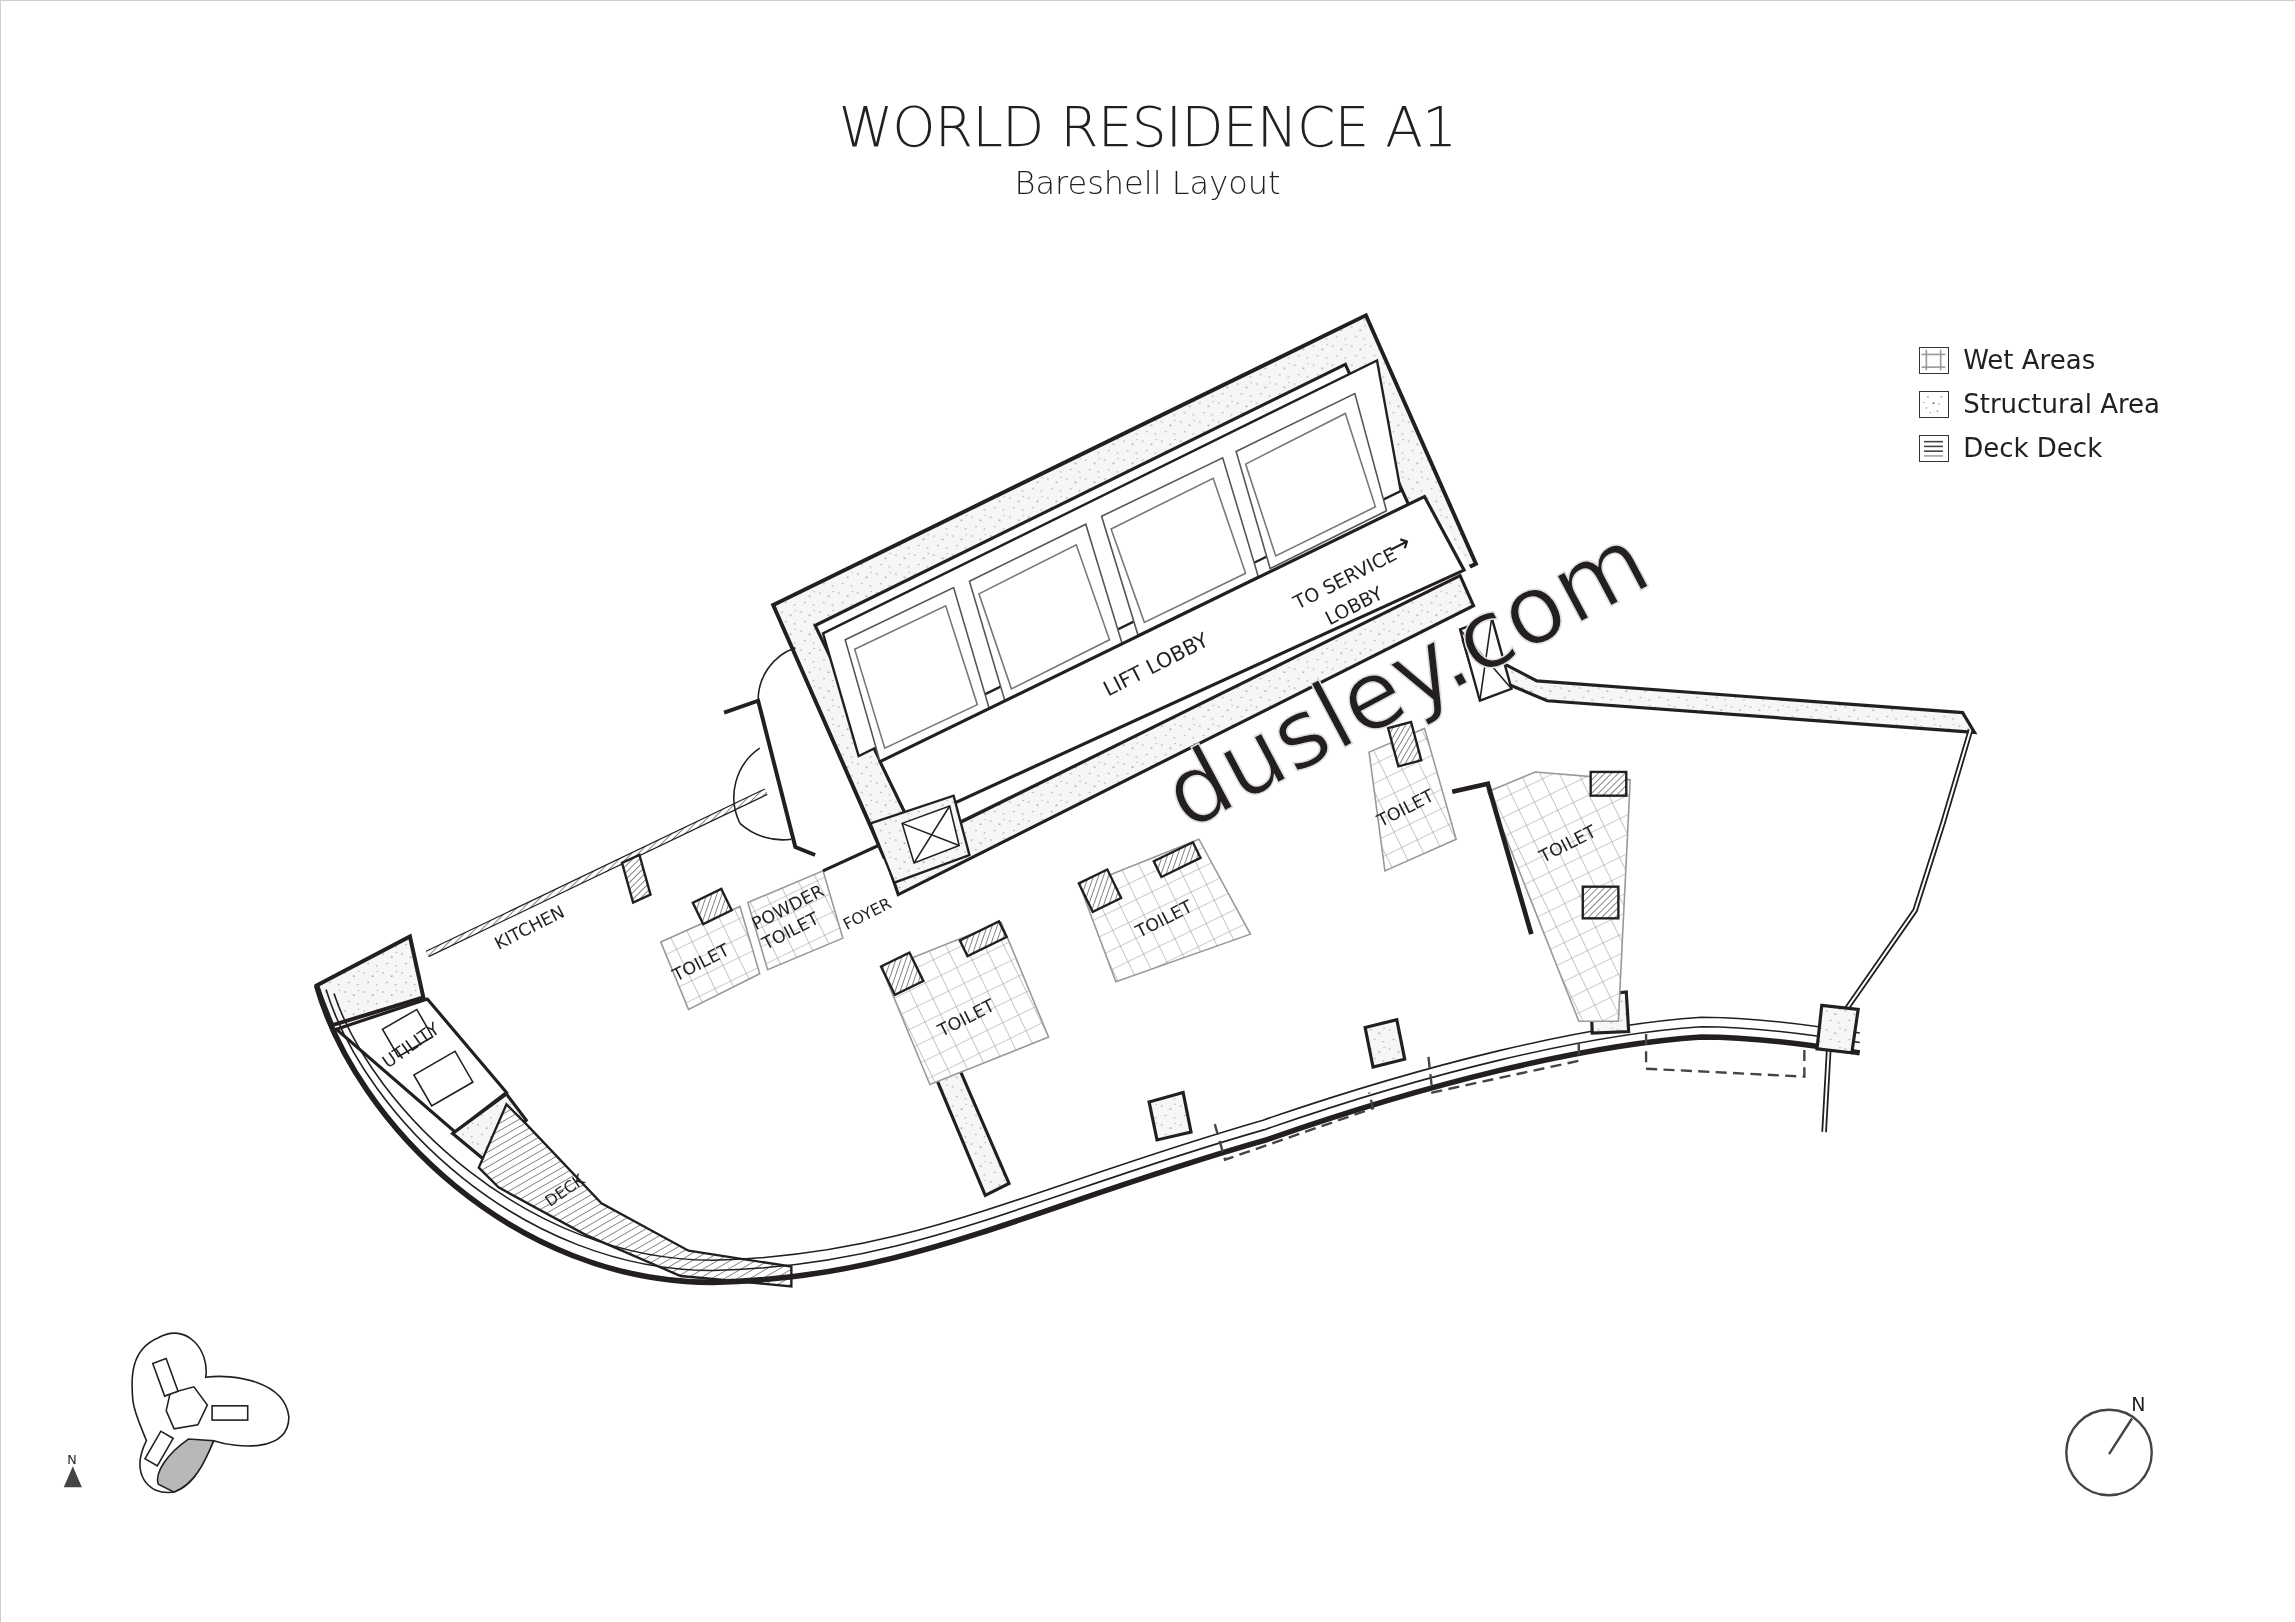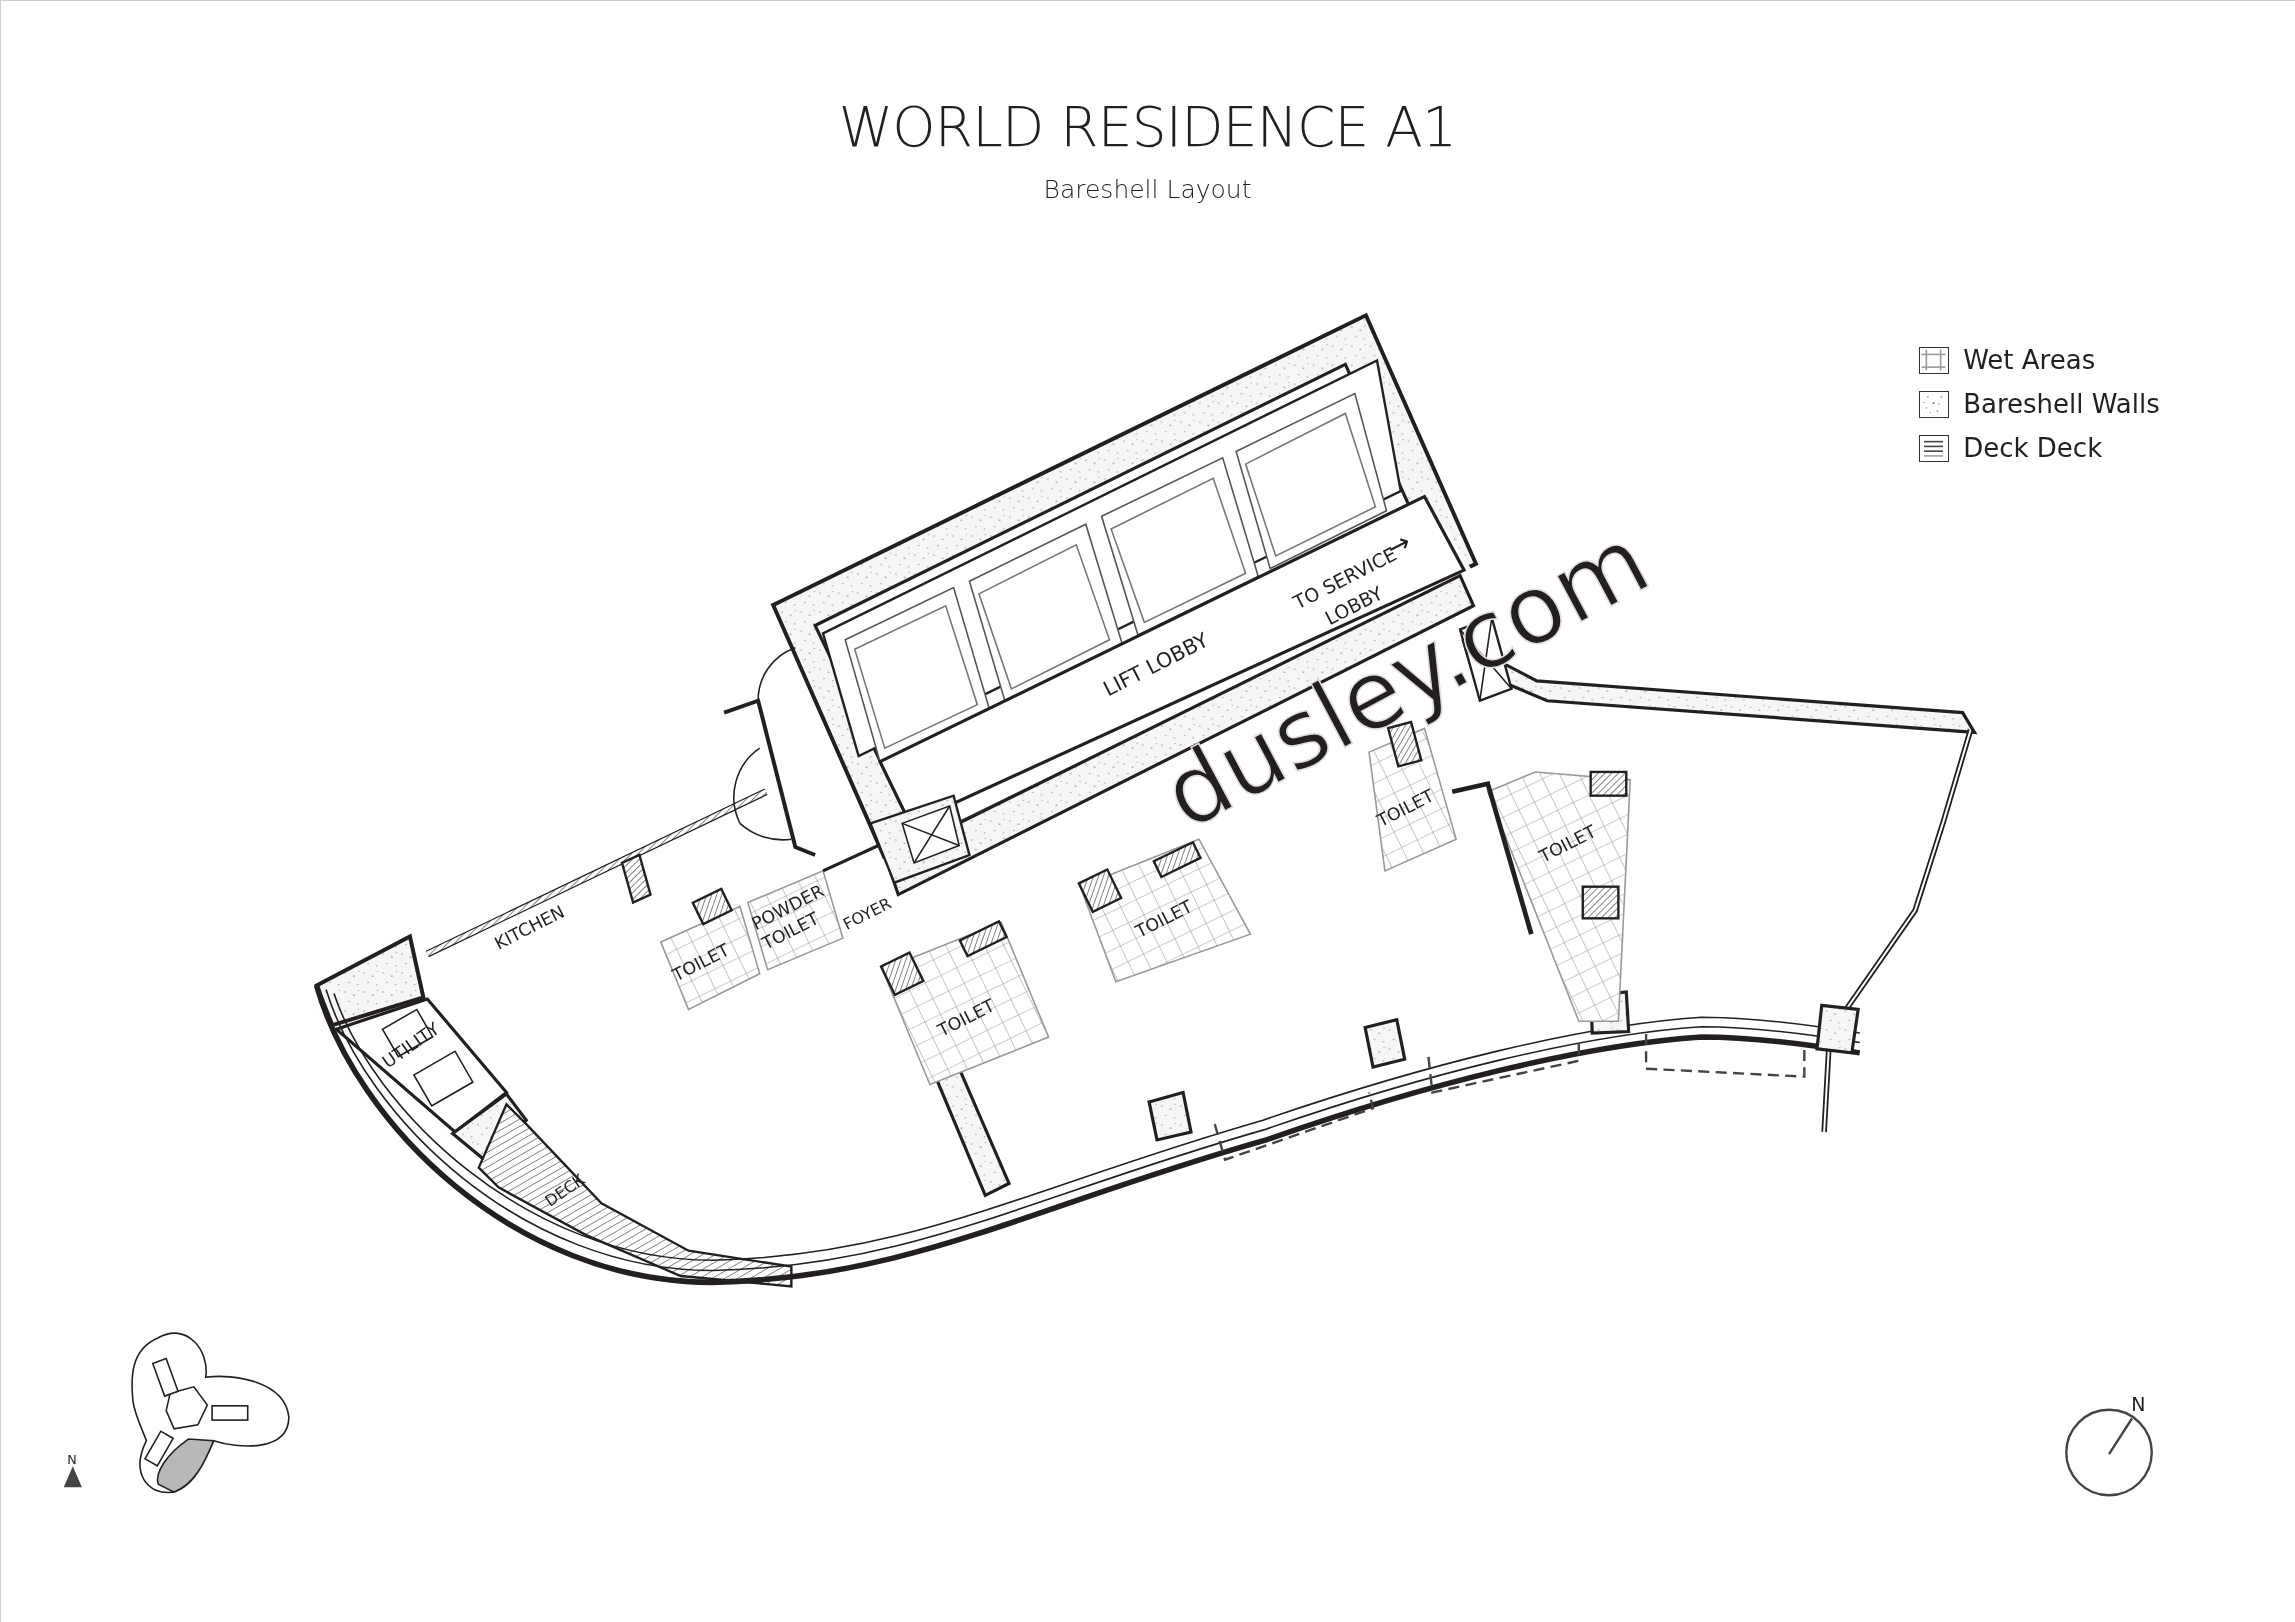--- a/index.html
+++ b/index.html
@@ -3,21 +3,21 @@
 <meta charset="utf-8">
 <style>
   html, body { margin:0; padding:0; background:#ffffff; }
   body { width:2295px; height:1623px; position:relative; overflow:hidden;
          font-family:"DejaVu Sans", sans-serif; color:#231f20; }
   .page-frame { position:absolute; left:0; top:0; width:2294px; height:1621px;
                 border:0.8px solid #cfcfcf; }
   .title { position:absolute; left:0; width:2295px; text-align:center;
            font-family:"DejaVu Sans", sans-serif; font-weight:300; }
   #main-title { top:95px; font-size:55px; letter-spacing:-0.8px; color:#231f20; }
-  #sub-title { top:175px; font-size:25px; color:#231f20; }
+  #sub-title { top:164px; font-size:32px; color:#231f20; }
   .legend { position:absolute; left:1919px; top:338px; }
   .legend-item { display:flex; align-items:center; height:44px; }
   .legend-swatch { width:30px; height:27px; border:1.6px solid #333; margin-right:14.2px;
                    box-sizing:border-box; position:relative; background:#fff; }
   .legend-label { font-size:26px; color:#231f20; white-space:nowrap; }
   svg.plan { position:absolute; left:0; top:0; }
   .lbl { font-family:"DejaVu Sans", sans-serif; fill:#231f20; }
 </style>
 </head>
 <body>
@@ -45,21 +45,21 @@
         <circle cx="10" cy="6" r="1" fill="#888"></circle>
           <circle cx="17" cy="14" r="1.4" fill="#888"></circle>
         <circle cx="24" cy="15" r="1" fill="#888"></circle>
           <circle cx="8" cy="20" r="1" fill="#888"></circle>
         <circle cx="27" cy="6" r="1" fill="#888"></circle>
           <circle cx="22" cy="24" r="1" fill="#888"></circle>
         <circle cx="5" cy="13" r="0.8" fill="#888"></circle>
           <circle cx="13" cy="26" r="0.8" fill="#888"></circle>
       </svg>
     </div>
-    <span class="legend-label">Bareshell Walls</span>
+    <span class="legend-label">Structural Area</span>
   </div>
   <div class="legend-item">
     <div class="legend-swatch">
       <svg width="27" height="24" style="position:absolute;left:0;top:0" viewBox="0 0 34 30">
         <line x1="5" y1="7" x2="29" y2="7" stroke="#444" stroke-width="2"></line>
         <line x1="5" y1="13" x2="29" y2="13" stroke="#444" stroke-width="2"></line>
         <line x1="5" y1="19" x2="29" y2="19" stroke="#444" stroke-width="2"></line>
         <line x1="5" y1="25" x2="29" y2="25" stroke="#444" stroke-width="1"></line>
       </svg>
     </div>

